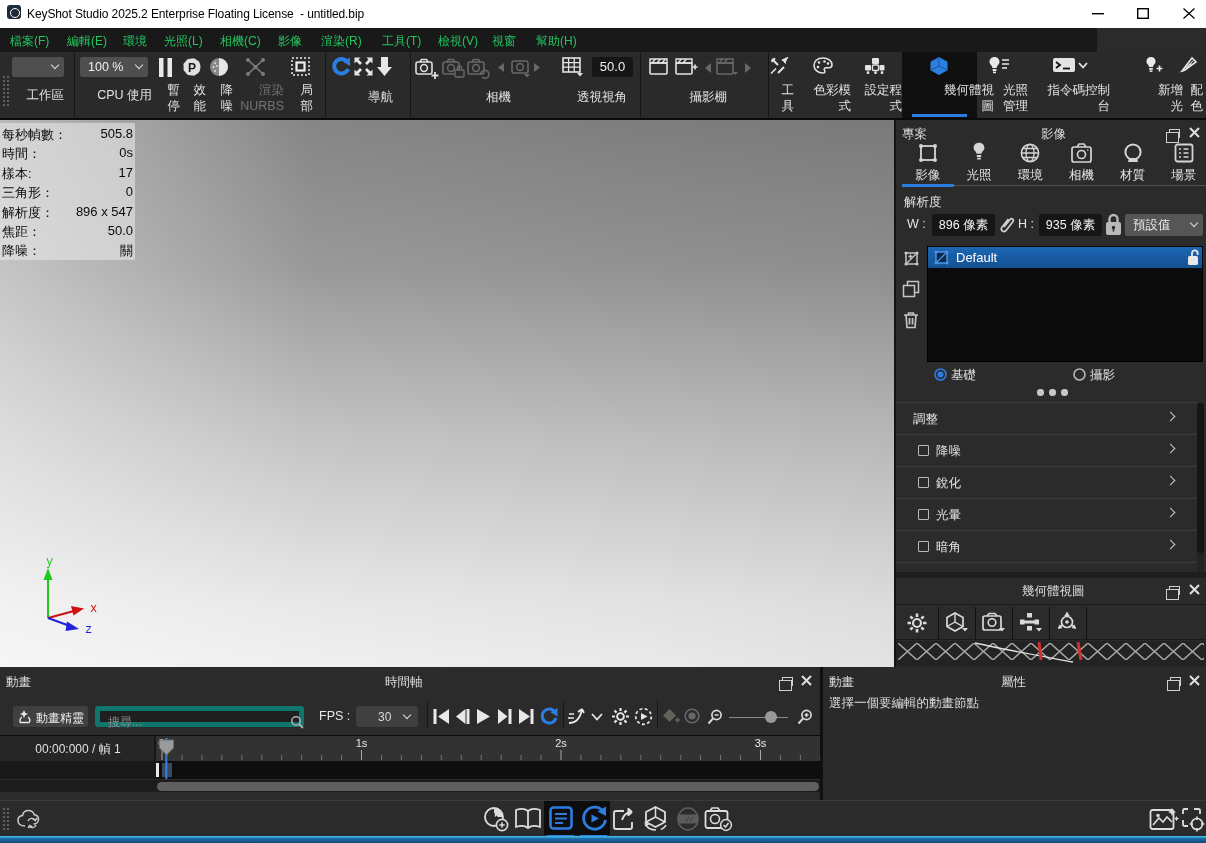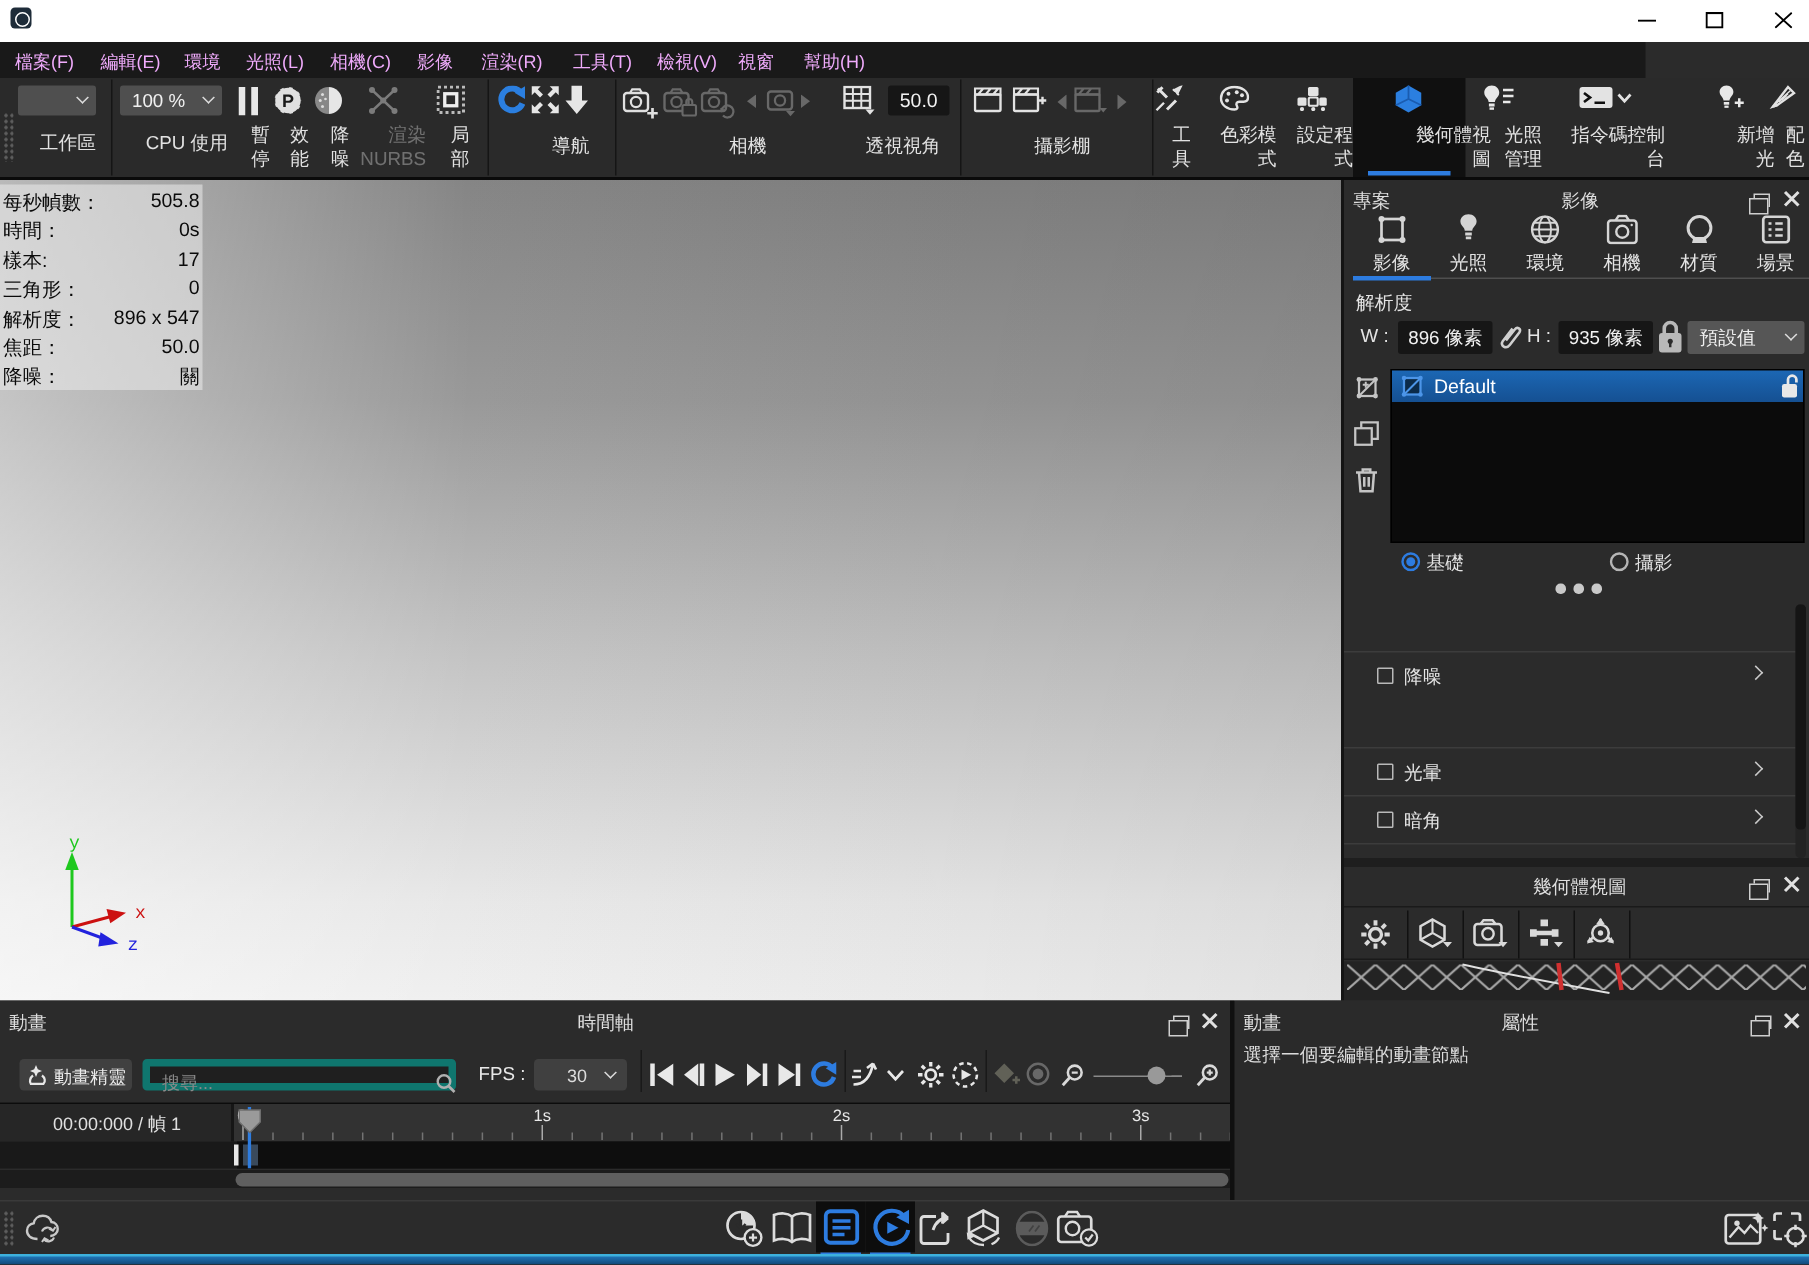--- a/index.html
+++ b/index.html
@@ -5,21 +5,21 @@
 html,body{width:1206px;height:843px;overflow:hidden;background:#2b2b2b;
  font-family:"Liberation Sans",sans-serif;-webkit-font-smoothing:antialiased}
 .a{position:absolute}
 #root{position:relative;width:1206px;height:843px}
 
 #titlebar{left:0;top:0;width:1206px;height:28px;background:#fff;color:#111}
 #tb-ico{left:7px;top:5px;width:14px;height:14px;background:#1e2c39;border-radius:3px}
 #tb-ico:after{content:"";position:absolute;left:3px;top:3px;width:8px;height:8px;border:1.6px solid #fff;border-radius:50%}
 #tb-txt{left:27px;top:7px;font-size:12px;letter-spacing:-.1px}
 
-#menubar{left:0;top:28px;width:1097px;height:24px;background:#191919;color:#f0abfc;font-size:12px}
+#menubar{left:0;top:28px;width:1097px;height:24px;background:#191919;color:#22c55e;font-size:12px}
 #menubar span{position:absolute;top:5px}
 
 #toolbar{left:0;top:52px;width:1206px;height:66px;background:#2a2a2a;color:#e2e2e2}
 .tsep{top:53px;width:1px;height:64px;background:#151515}
 .tlbl{font-size:12.5px;text-align:right;line-height:15.5px;white-space:nowrap}
 .dd{background:#4f4f4f;border-radius:2px;color:#f0f0f0;font-size:12.5px;line-height:20px;padding-left:8px}
 .dd .ch{position:absolute;right:6px;top:7px;width:6px;height:6px;border-right:1.6px solid #ddd;border-bottom:1.6px solid #ddd;transform:rotate(45deg);margin-top:-2px}
 .grip{width:7px;background-image:radial-gradient(circle,#5e5e5e 1px,transparent 1.2px);background-size:4px 4px}
 .dis{opacity:.38}
 .seltile{background:#101010}
@@ -47,20 +47,21 @@
 #vdiv{left:820px;top:667px;width:3px;height:169px;background:#101010}
 #status{left:0;top:800px;width:1206px;height:36px;background:#2b2b2b;border-top:1px solid #3a3a3a}
 #bluebar{left:0;top:836px;width:1206px;height:7px;background:linear-gradient(#3db0dc 0 16%,#1d6fb0 32%,#124878 100%)}
 svg{display:block}
 </style></head>
 <body>
 <div id="root">
 
 <div id="titlebar" class="a"></div>
 <div id="tb-ico" class="a"></div>
+<div id="tb-txt" class="a">KeyShot Studio 2025.2 Enterprise Floating License&nbsp; - untitled.bip</div>
 <svg class="a" style="left:1092px;top:13px" width="12" height="2">
       <rect width="12" height="1.4" fill="#000"></rect>
     </svg>
 <svg class="a" style="left:1137px;top:8px" width="12" height="11">
       <rect x="0.7" y="0.7" width="10.6" height="9.6" fill="none" stroke="#000" stroke-width="1.4"></rect>
     </svg>
 <svg class="a" style="left:1183px;top:8px" width="12" height="11">
       <path d="M0.5 0.5 L11.5 10.5 M11.5 0.5 L0.5 10.5" stroke="#000" stroke-width="1.2"></path>
     </svg>
 
@@ -386,23 +387,32 @@
  <svg class="a" style="left:177px;top:248px" width="13" height="13">
         <circle cx="6.5" cy="6.5" r="5.5" fill="none" stroke="#b5b5b5" stroke-width="1.6"></circle>
       </svg>
  <div class="a" style="left:194px;top:247px;font-size:12.5px">攝影</div>
  <div class="a" style="left:141px;top:269px;width:31px;height:7px">
         <i style="position:absolute;left:0;top:0;width:6.5px;height:6.5px;border-radius:50%;background:#c9c9c9"></i>
         <i style="position:absolute;left:12px;top:0;width:6.5px;height:6.5px;border-radius:50%;background:#c9c9c9"></i>
         <i style="position:absolute;left:24px;top:0;width:6.5px;height:6.5px;border-radius:50%;background:#c9c9c9"></i>
       </div>
 
+ <div class="a sect" style="top:282px">
+        <span style="position:absolute;left:17px;top:8px">調整</span>
+        <span class="chev"></span>
+      </div>
  <div class="a sect" style="top:314px">
         <span class="cbx"></span>
         <span style="position:absolute;left:40px;top:8px">降噪</span>
+        <span class="chev"></span>
+      </div>
+ <div class="a sect" style="top:346px">
+        <span class="cbx"></span>
+        <span style="position:absolute;left:40px;top:8px">銳化</span>
         <span class="chev"></span>
       </div>
  <div class="a sect" style="top:410px">
         <span class="cbx"></span>
         <span style="position:absolute;left:40px;top:8px">暗角</span>
         <span class="chev"></span>
       </div>
  <div class="a sect" style="top:378px">
         <span class="cbx"></span>
         <span style="position:absolute;left:40px;top:8px">光暈</span>

